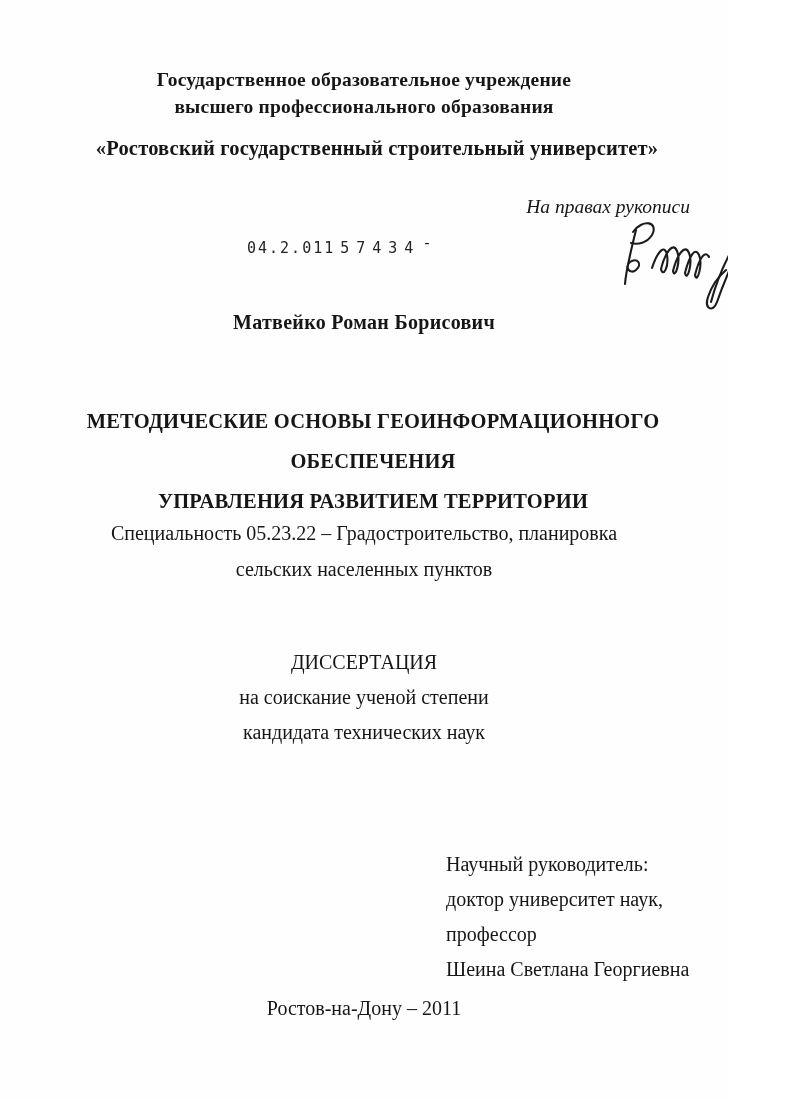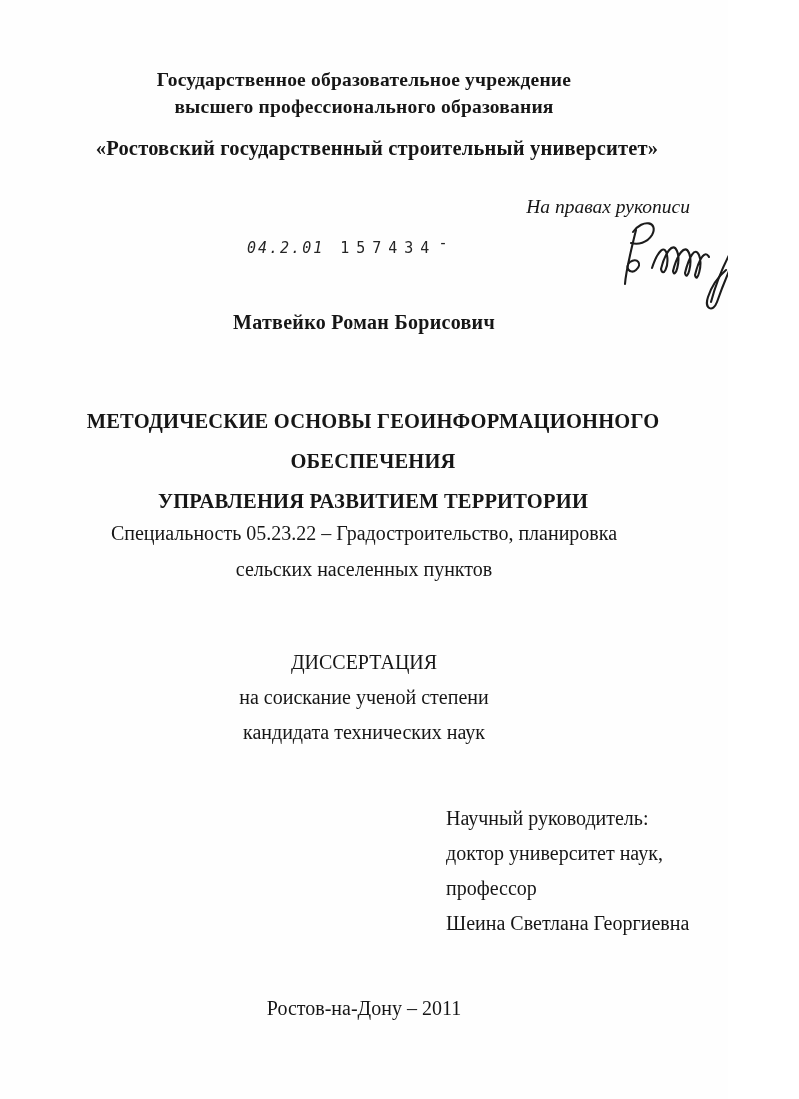--- a/index.html
+++ b/index.html
@@ -47,25 +47,23 @@
     position: absolute;
     top: 239px;
     left: 247px;
     font-family: "DejaVu Sans Mono", monospace;
     font-size: 15px;
     color: #242424;
     white-space: nowrap;
   }
   .stamp .code {
     letter-spacing: 2px;
-    font-style: italic;
   }
   .stamp .number {
     letter-spacing: 7px;
-    margin-left: 16px;
   }
   .stamp .dash {
     display: inline-block;
     transform: translateY(-5px);
     margin-left: 2px;
   }
   .signature {
     position: absolute;
     left: 616px;
     top: 212px;
@@ -97,21 +95,21 @@
   }
   .dissertation {
     top: 606px;
     font-size: 20px;
     line-height: 35px;
     margin-top: 39px;
   }
   .supervisor {
     position: absolute;
     left: 446px;
-    top: 801px;
+    top: 847px;
     font-size: 20px;
     line-height: 35px;
     text-align: left;
   }
   .city-year {
     top: 997px;
     font-size: 20px;
   }
 </style>
 </head>

